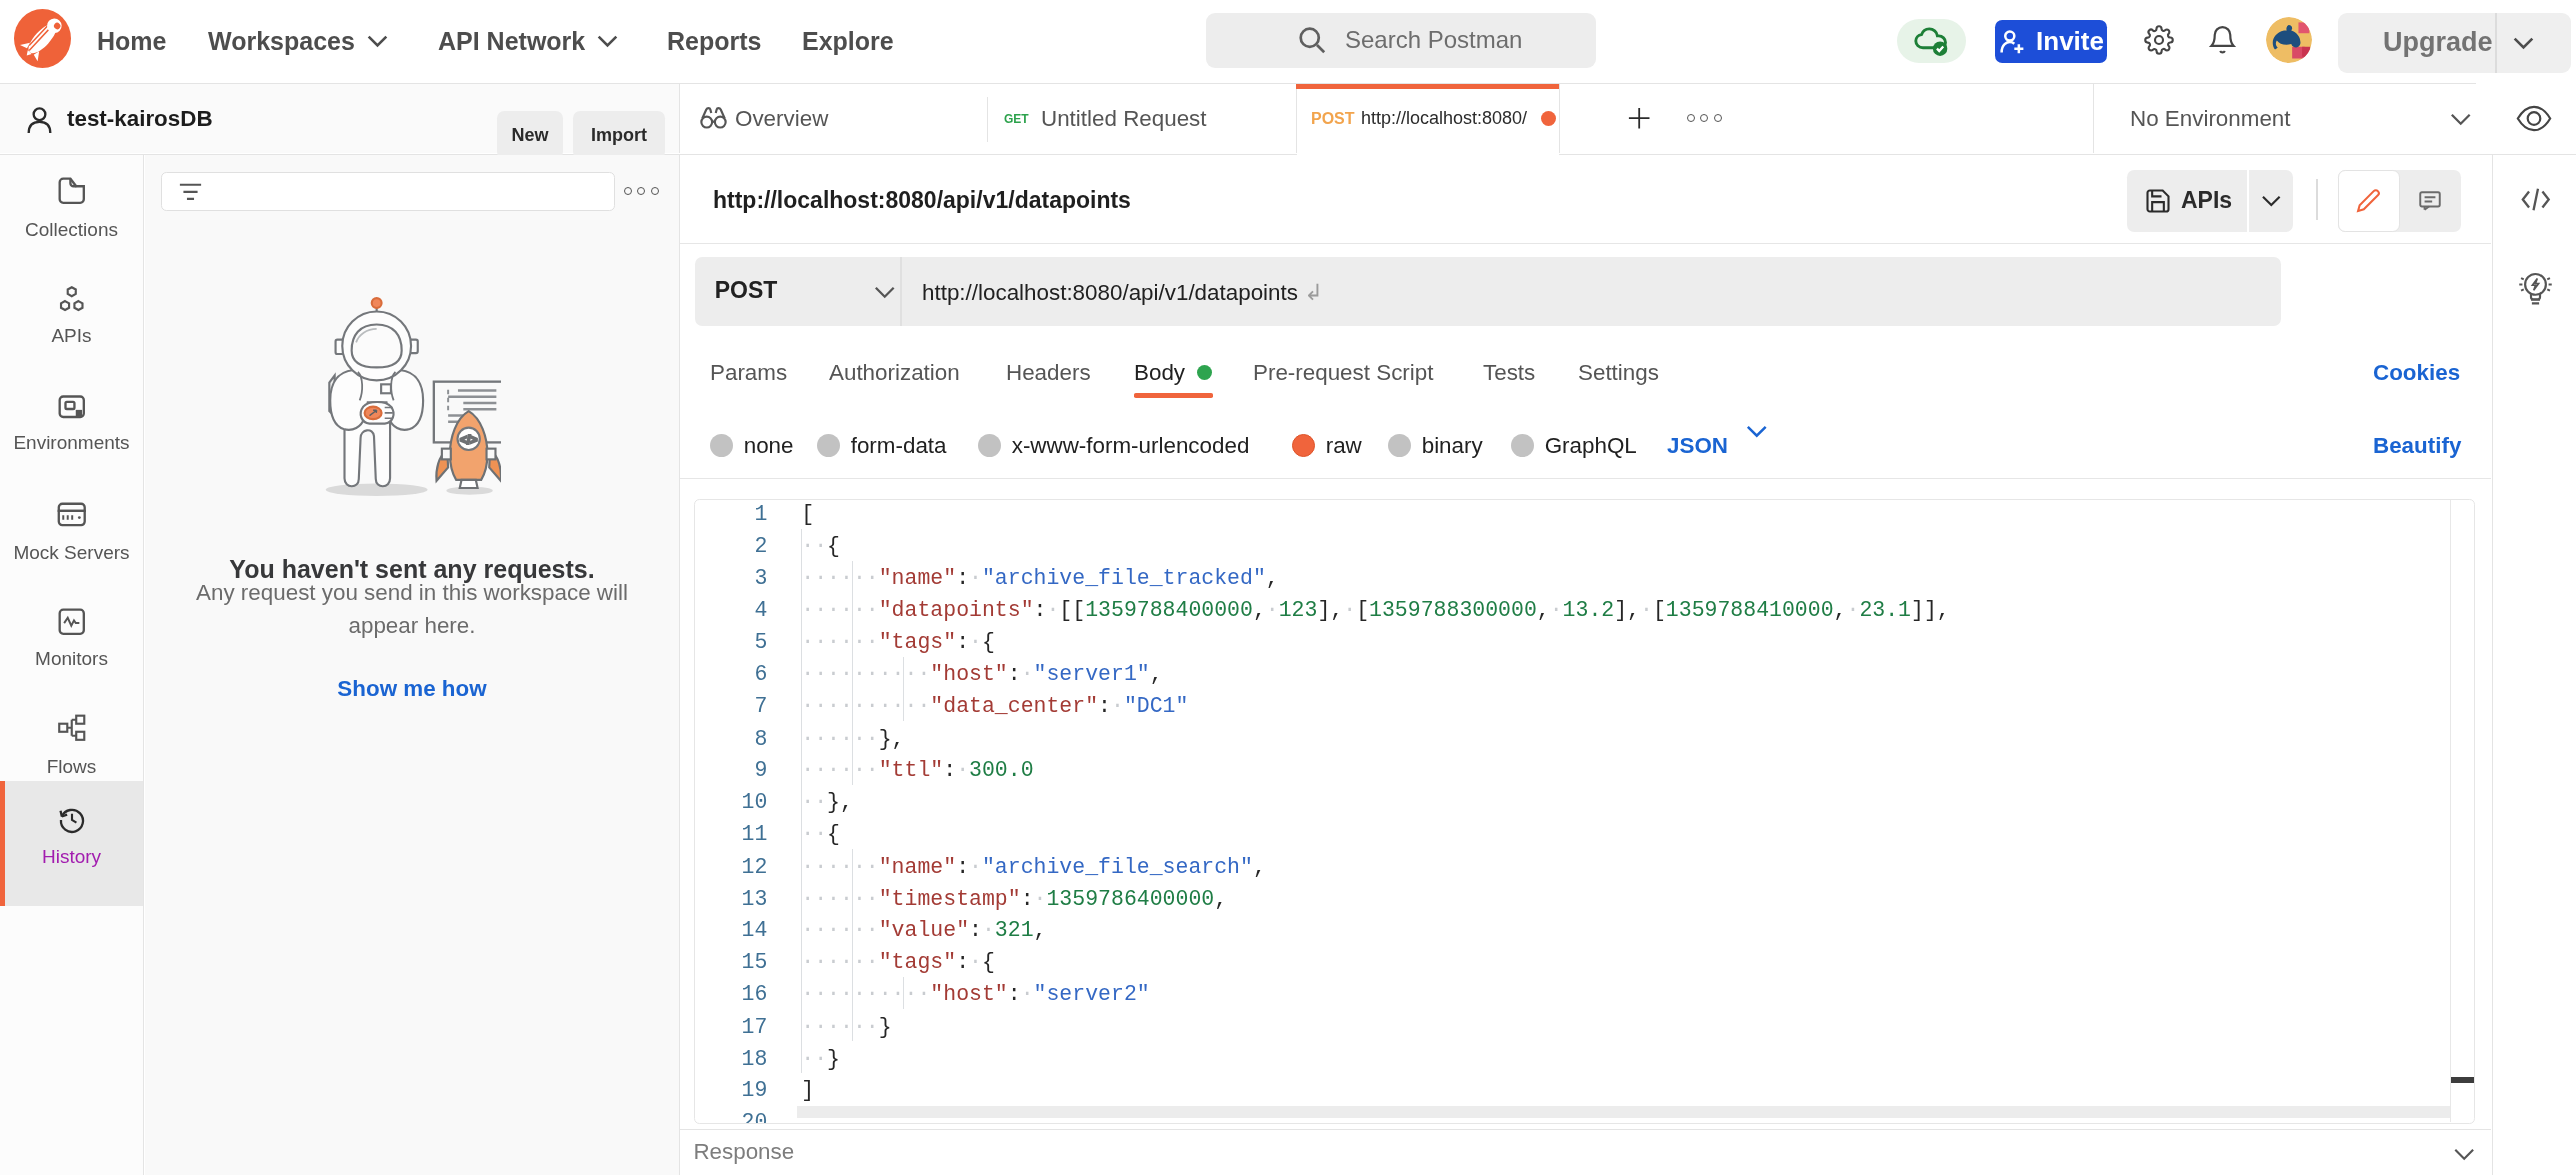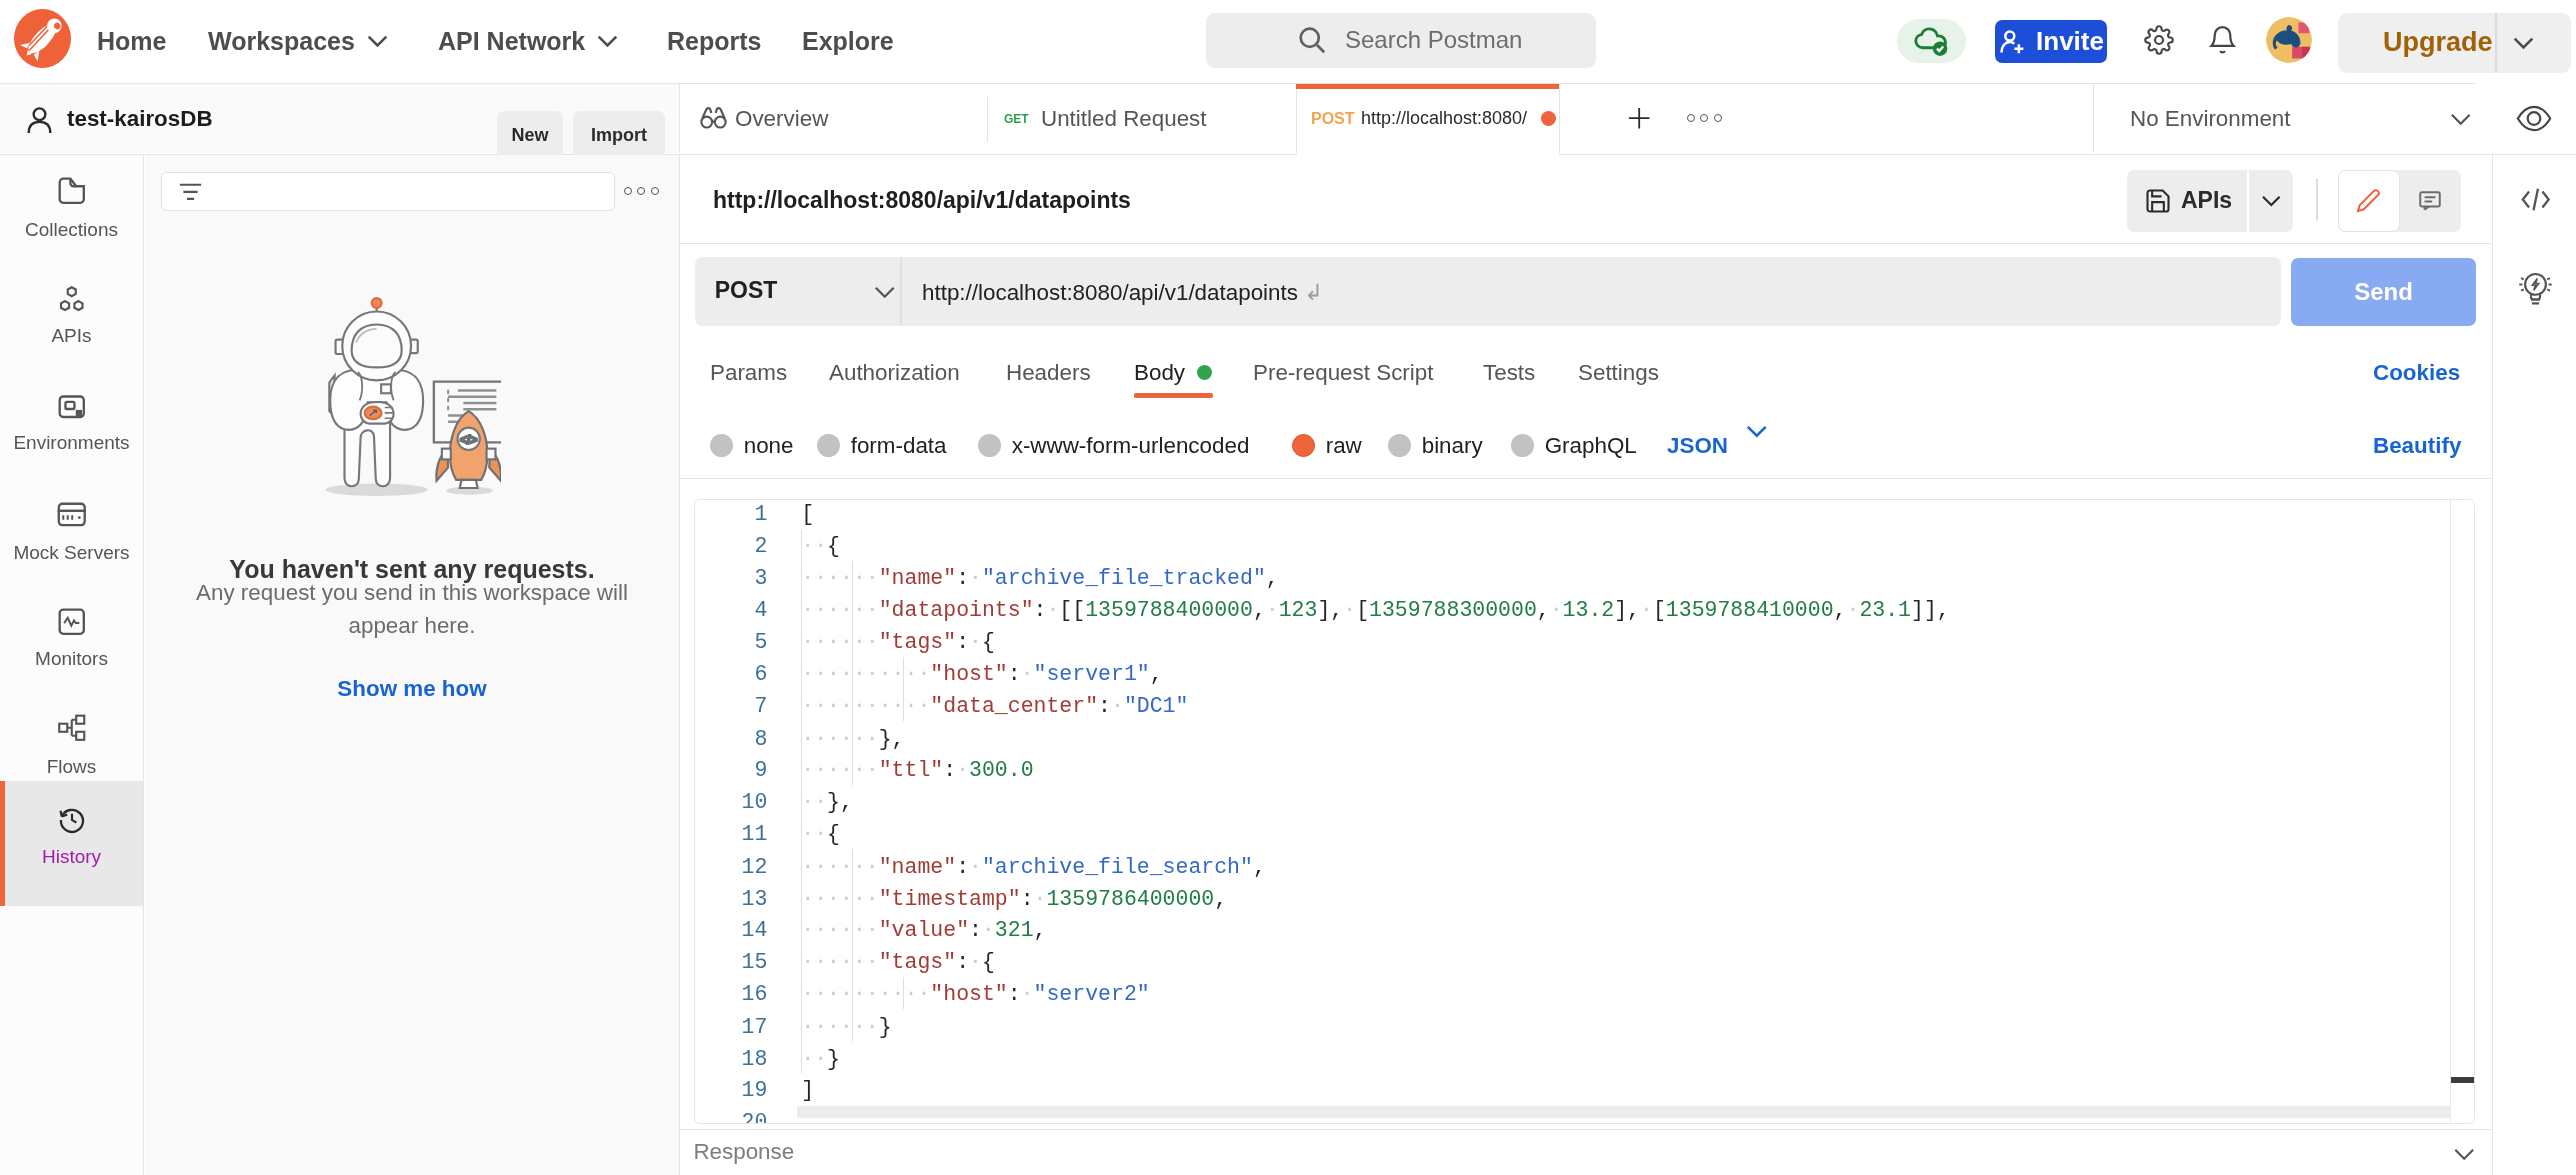--- a/index.html
+++ b/index.html
@@ -16,21 +16,21 @@
 .srch { position:absolute; left:1206px; top:12.5px; width:390px; height:55px; background:#ededed;
   border-radius:9px; display:flex; align-items:center; color:#6d6d6d; font-size:24px; }
 .pill { position:absolute; left:1897px; top:19px; width:69px; height:44px; border-radius:22.4px;
   background:#e7f3e8; display:flex; align-items:center; justify-content:center; }
 .invite { position:absolute; left:1995px; top:19.7px; width:112px; height:43px; border-radius:7.2px;
   background:#1d4ed8; color:#fff; font-size:26px; font-weight:700;
   display:flex; align-items:center; justify-content:center; gap:9px; }
 .upg { position:absolute; left:2338px; top:12.5px; width:233px; height:60px; border-radius:9px;
   background:#efefef; }
 .upg .txt { position:absolute; left:45px; top:0; height:60px; display:flex; align-items:center;
-  font-size:27px; font-weight:700; color:#a16207; }
+  font-size:27px; font-weight:700; color:#737373; }
 .upg .dvd { position:absolute; left:157px; top:0px; width:1.8px; height:60px; background:#dcdcdc; }
 
 
 .row2 { position:absolute; left:0; top:84px; width:2576px; height:71px; background:#fff;
   border-bottom:1.8px solid #e4e4e4; }
 .row2 .wsname { position:absolute; left:67px; top:21.5px; font-size:22.4px; font-weight:700; color:#1c1c1c; }
 .gbtn { position:absolute; top:27px; height:48px; background:#ededed; border-radius:7.2px;
   display:flex; align-items:center; justify-content:center; font-size:18px; font-weight:700; color:#2b2b2b; }
 .vline { position:absolute; background:#e4e4e4; }
 .tabtxt { position:absolute; top:0; height:69px; display:flex; align-items:center; font-size:22.4px; color:#555; }
@@ -367,21 +367,20 @@
   </div>
 
   <div class="builder">
     <div class="abs" style="left:19.7px;top:19.7px;font-size:23px;font-weight:700;color:#212121">POST</div>
     <svg class="abs" style="left:179px;top:29px" width="21.5" height="13.4" viewBox="0 0 24 15" fill="none" stroke="#555" stroke-width="2.6">
         <path d="M2 2 L12 12 L22 2"></path>
       </svg>
     <div class="vline" style="left:205px;top:0;width:1.8px;height:69px;background:#e0e0e0"></div>
     <div class="abs" style="left:227px;top:21.5px;font-size:22.4px;color:#212121">http://localhost:8080/api/v1/datapoints <span style="color:#9b9b9b">↲</span></div>
   </div>
-  <div class="send">Send</div>
 
   <div class="rtabs">
     <span style="left:30px;top:21.5px">Params</span>
     <span style="left:149px;top:21.5px">Authorization</span>
     <span style="left:326px;top:21.5px">Headers</span>
     <span style="left:454px;top:21.5px;color:#212121">Body</span>
     <span class="abs" style="left:517px;top:27px;width:15px;height:15px;border-radius:50%;background:#2ea44f"></span>
     <span style="left:573px;top:21.5px">Pre-request Script</span>
     <span style="left:803px;top:21.5px">Tests</span>
     <span style="left:898px;top:21.5px">Settings</span>

